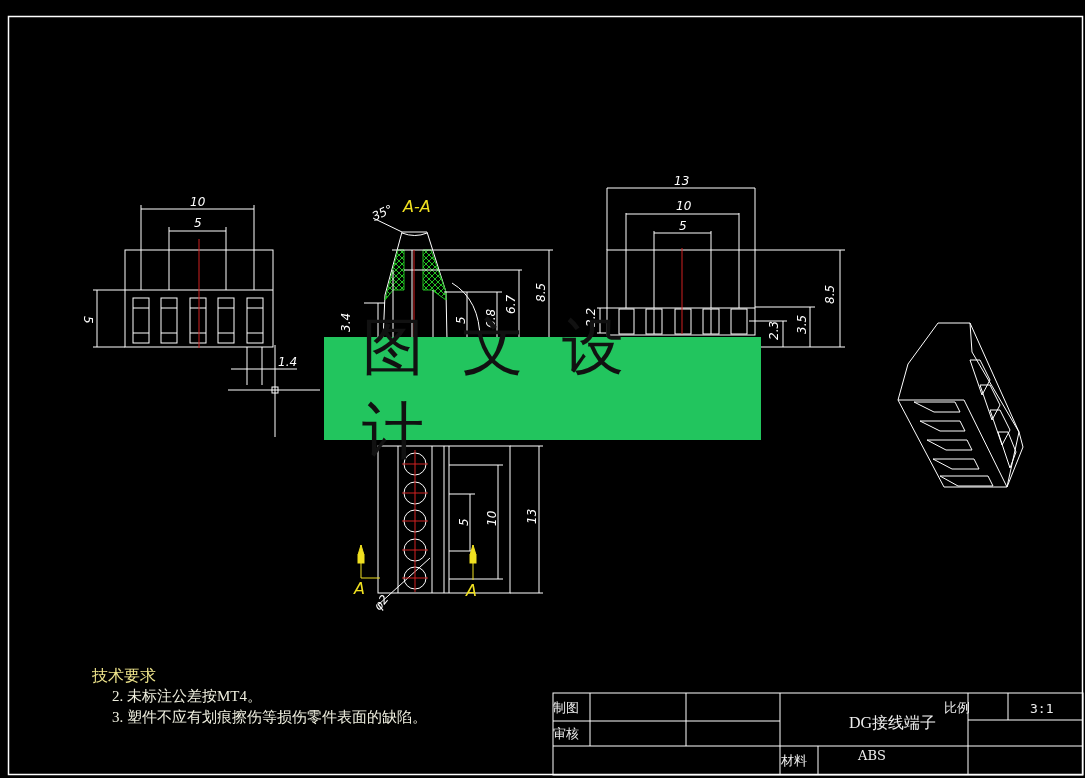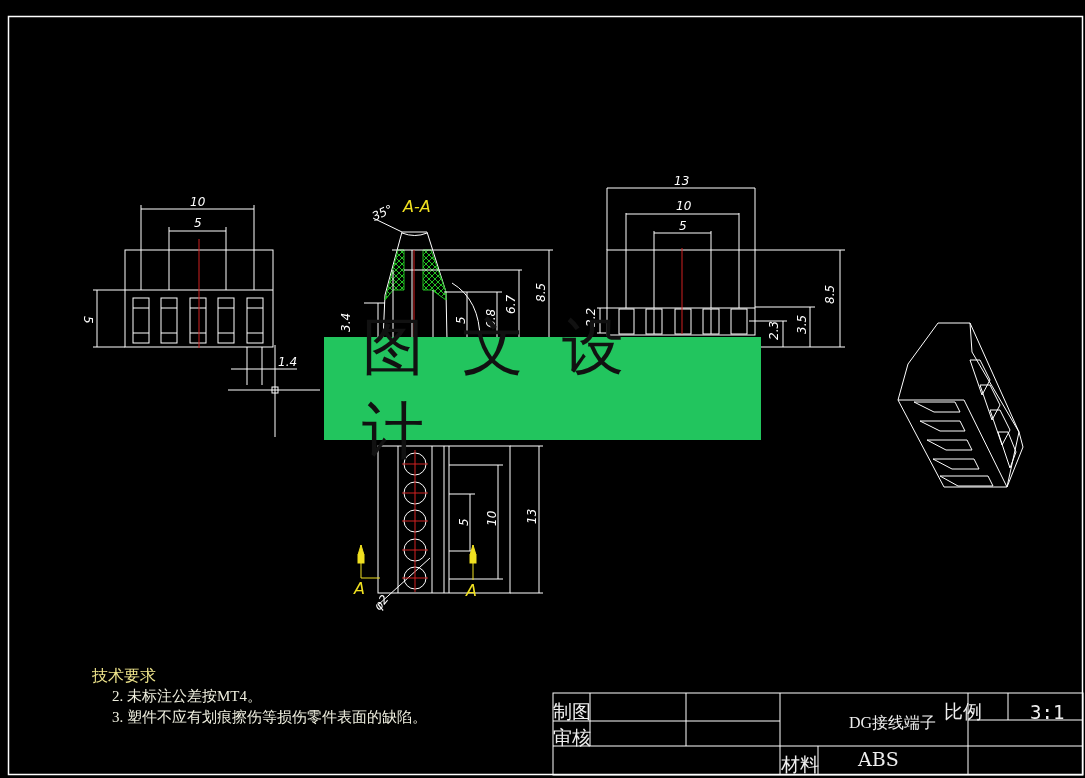--- a/index.html
+++ b/index.html
@@ -4,21 +4,21 @@
 <style>
   html,body{margin:0;padding:0;background:#000;}
   body{width:1085px;height:778px;position:relative;overflow:hidden;font-family:"DejaVu Sans",sans-serif;}
   #drawing{position:absolute;left:0;top:0;}
   .watermark{position:absolute;left:324px;top:337px;width:437px;height:103px;background:#22c55e;
     display:flex;align-items:center;justify-content:center;}
   .watermark span{font-family:"DejaVu Serif",serif;font-size:62px;color:#111;letter-spacing:38px;padding-left:38px;}
   .tech{position:absolute;left:92px;top:665px;color:#f5f5dc;font-family:Liberation Serif, serif;font-size:15px;line-height:21px;}
   .tech .title{color:#f0e68c;font-size:16px;}
   .tech .item{padding-left:20px;color:#f0f0e0;}
-  .tb{position:absolute;font-size:19px;color:#eee;white-space:nowrap;}
+  .tb{position:absolute;font-size:13px;color:#eee;white-space:nowrap;}
 </style>
 </head>
 <body>
 
 <svg id="drawing" width="1085" height="778" viewBox="0 0 1085 778" xmlns="http://www.w3.org/2000/svg">
   <defs>
     <pattern id="hatch" width="6" height="6" patternUnits="userSpaceOnUse">
       <path d="M0,6 L6,0 M0,0 L6,6" stroke="#22c022" stroke-width="1"></path>
     </pattern>
   </defs>

